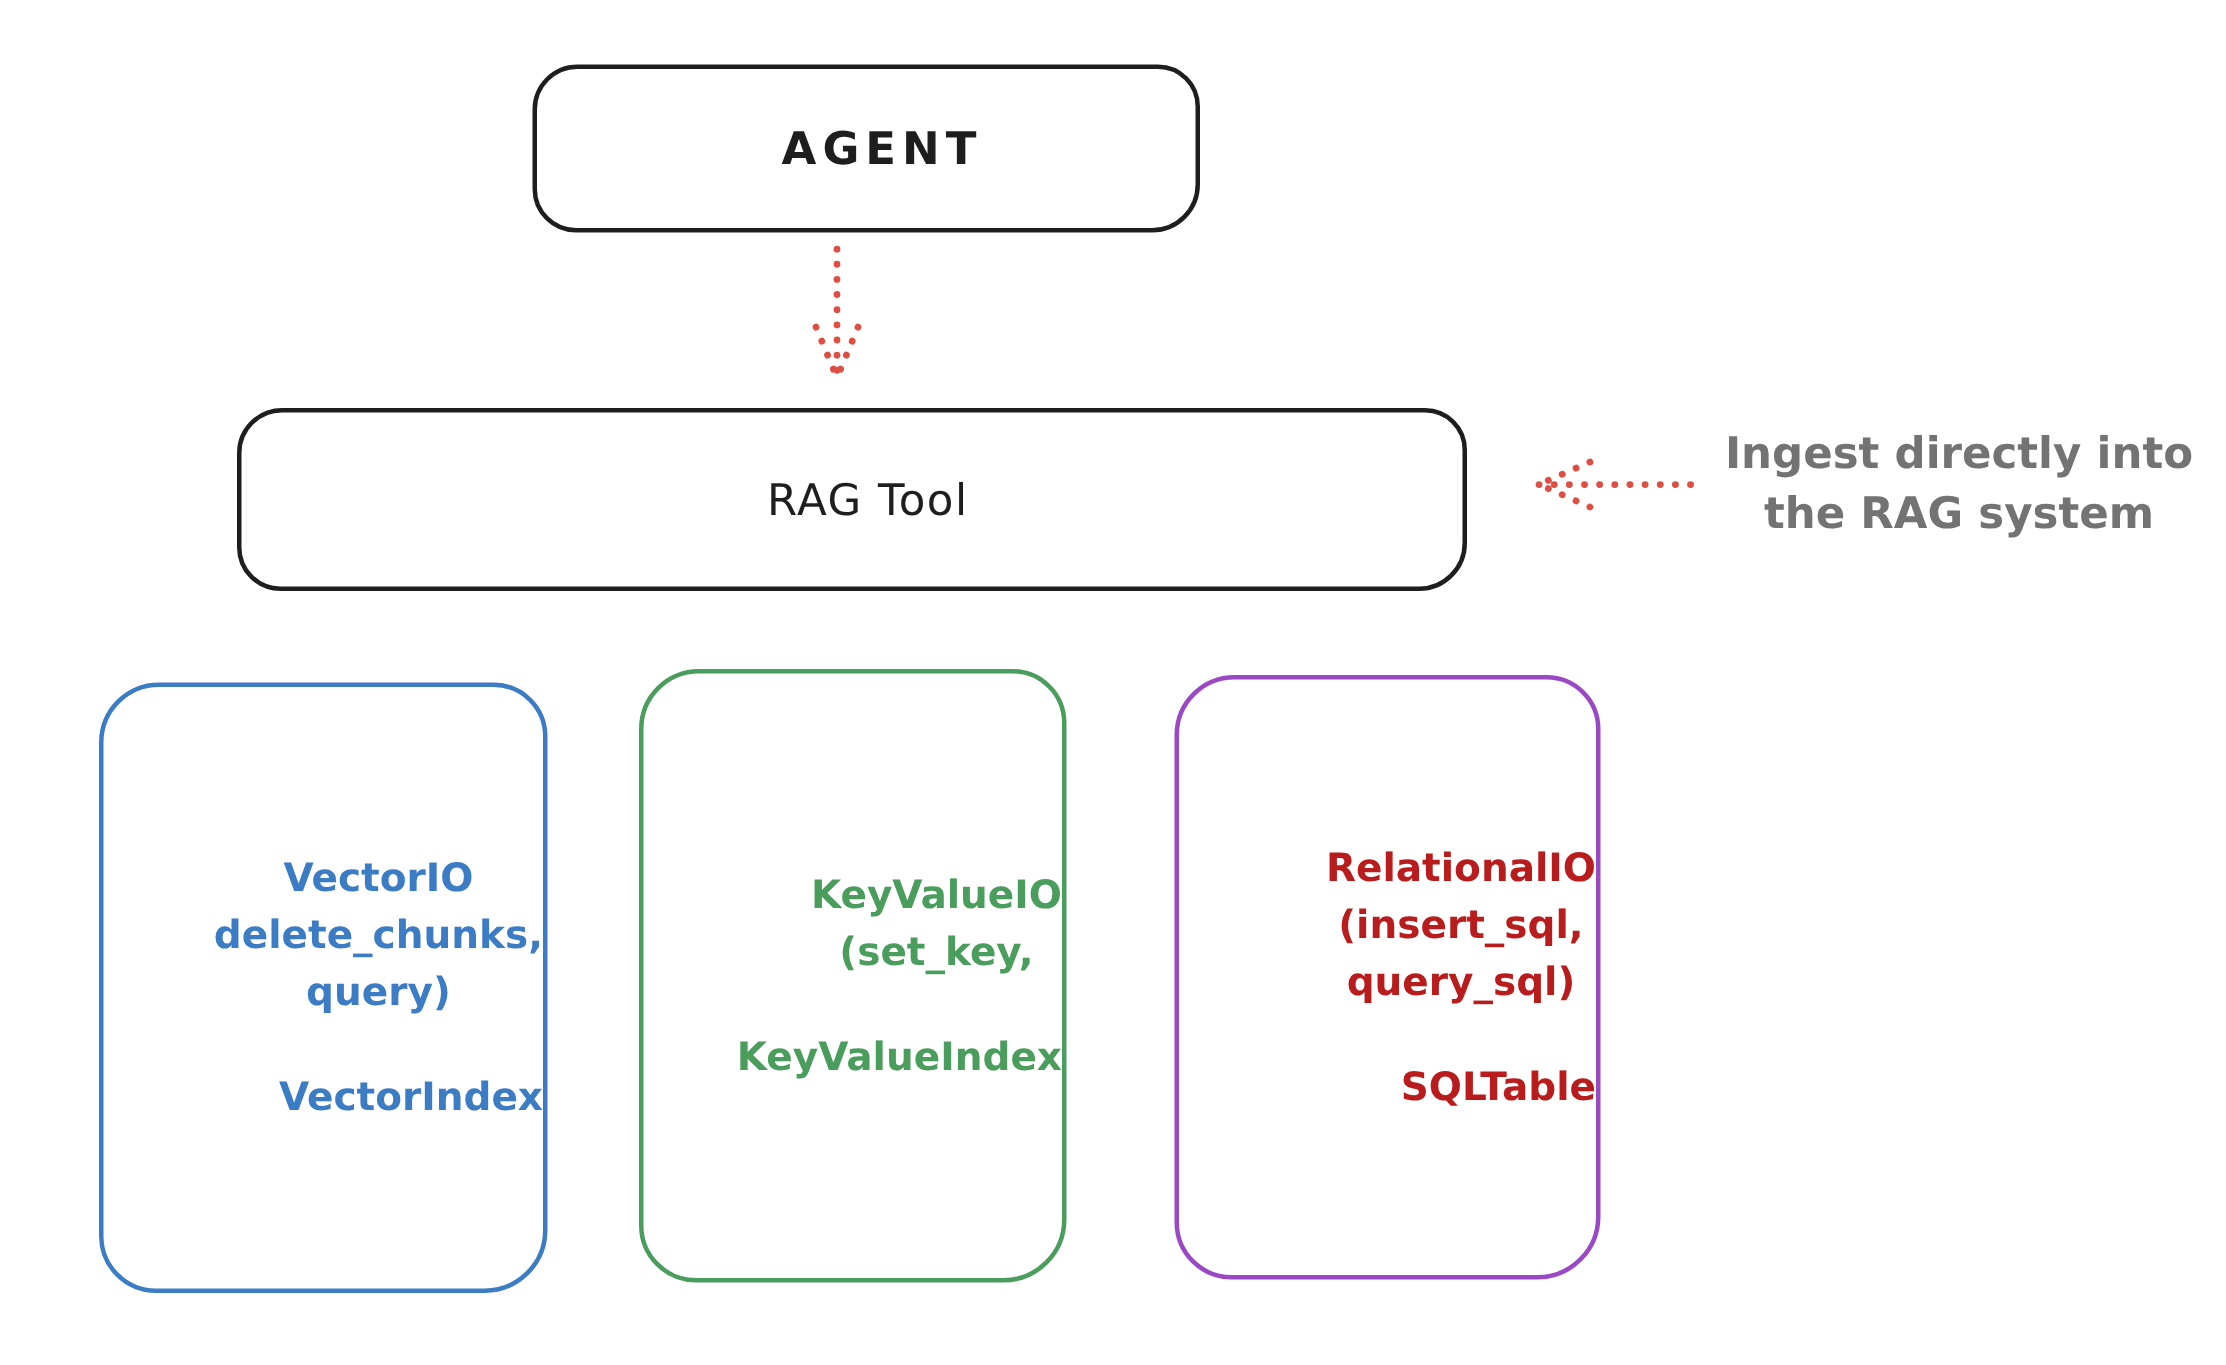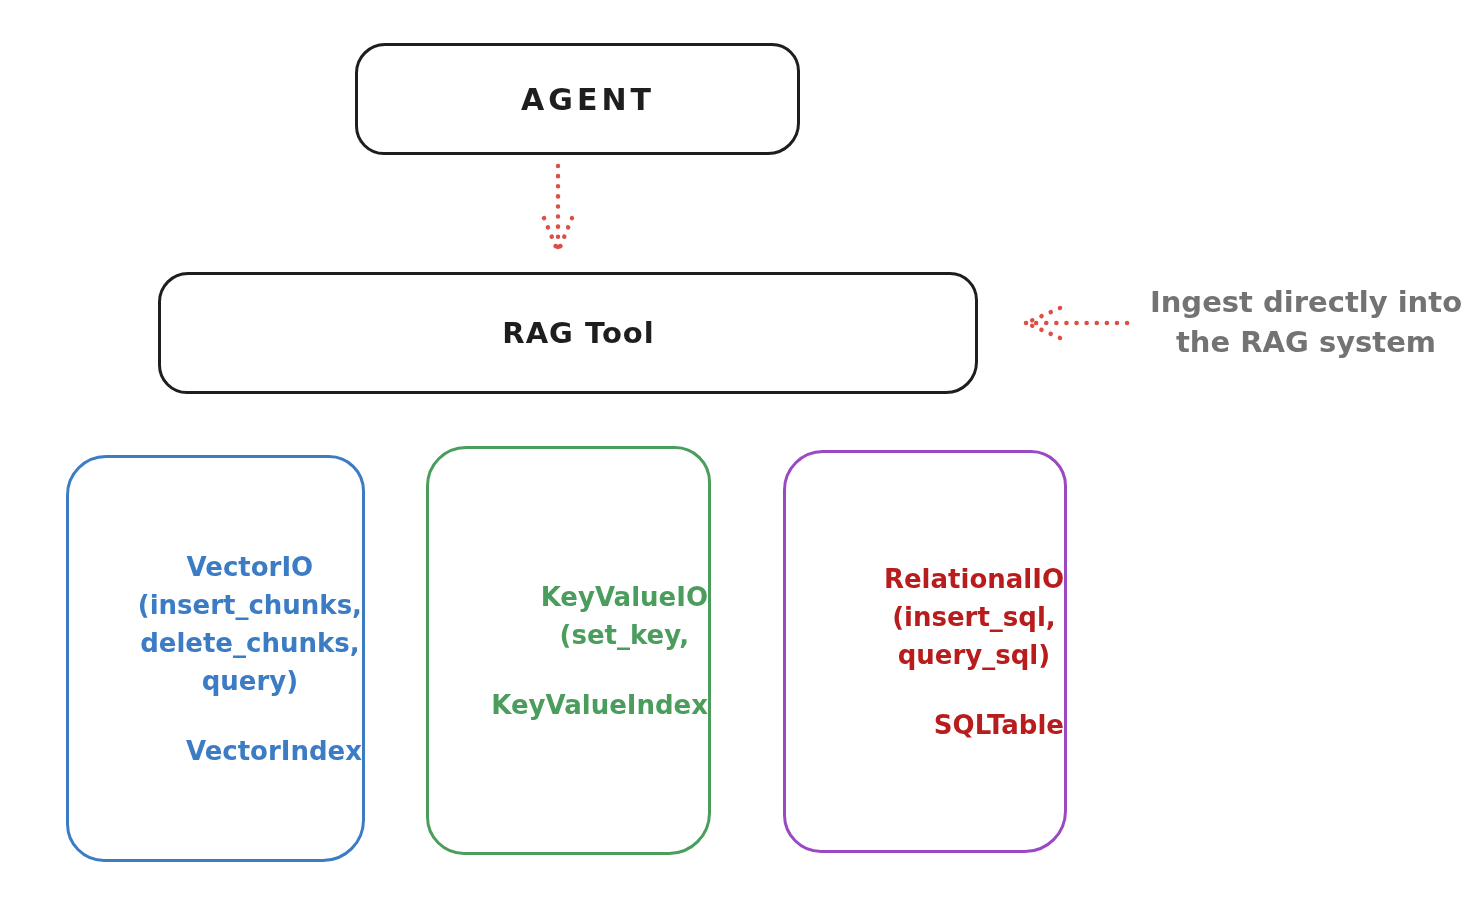--- a/index.html
+++ b/index.html
@@ -26,21 +26,21 @@
     justify-content: center;
     color: #1e1e1e;
     padding-left: 21px;
   }
   .node-agent {
     left: 355px; top: 43px; width: 445px; height: 112px;
     font-size: 30px; font-weight: 700; letter-spacing: 4px;
   }
   .node-rag {
     left: 158px; top: 272px; width: 820px; height: 122px;
-    font-size: 29px; font-weight: 700; letter-spacing: 1px;
+    font-size: 29px; font-weight: 400; letter-spacing: 1px;
   }
   .card {
     position: absolute;
     box-sizing: border-box;
     background: #ffffff;
     border: 3.5px solid;
     border-radius: 40px 36px 42px 38px;
     display: flex;
     flex-direction: column;
     align-items: flex-end;
@@ -94,21 +94,20 @@
   </svg>
 
   <div class="annotation" style="color: #737373;">
     <div>Ingest directly into</div>
     <div>the RAG system</div>
   </div>
 
   <div class="card card-vector" style="border-color: rgb(59, 124, 196); color: rgb(59, 124, 196);">
     <div>
       <div>VectorIO</div>
-      <div>(insert_chunks,</div>
       <div>delete_chunks,</div>
       <div>query)</div>
     </div>
     <div>VectorIndex</div>
   </div>
 
   <div class="card card-keyvalue" style="border-color: rgb(74, 157, 92); color: rgb(74, 157, 92);">
     <div>
       <div>KeyValueIO</div>
       <div>(set_key,</div>

